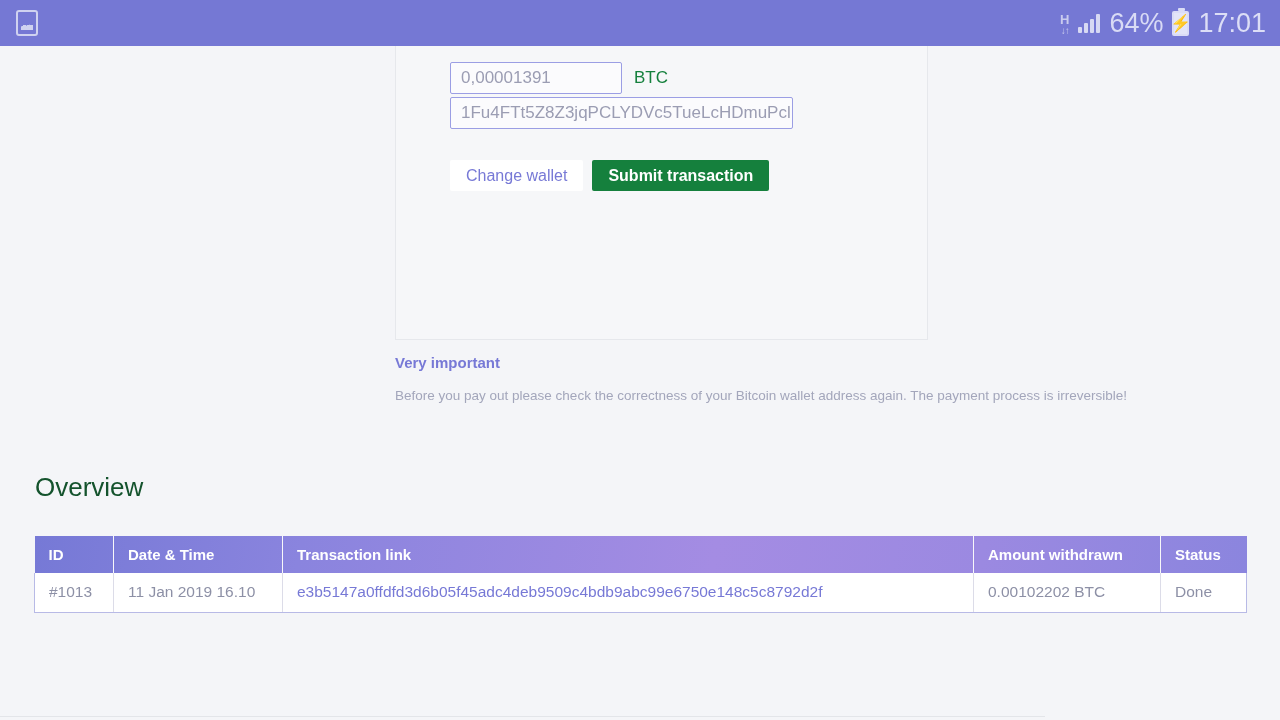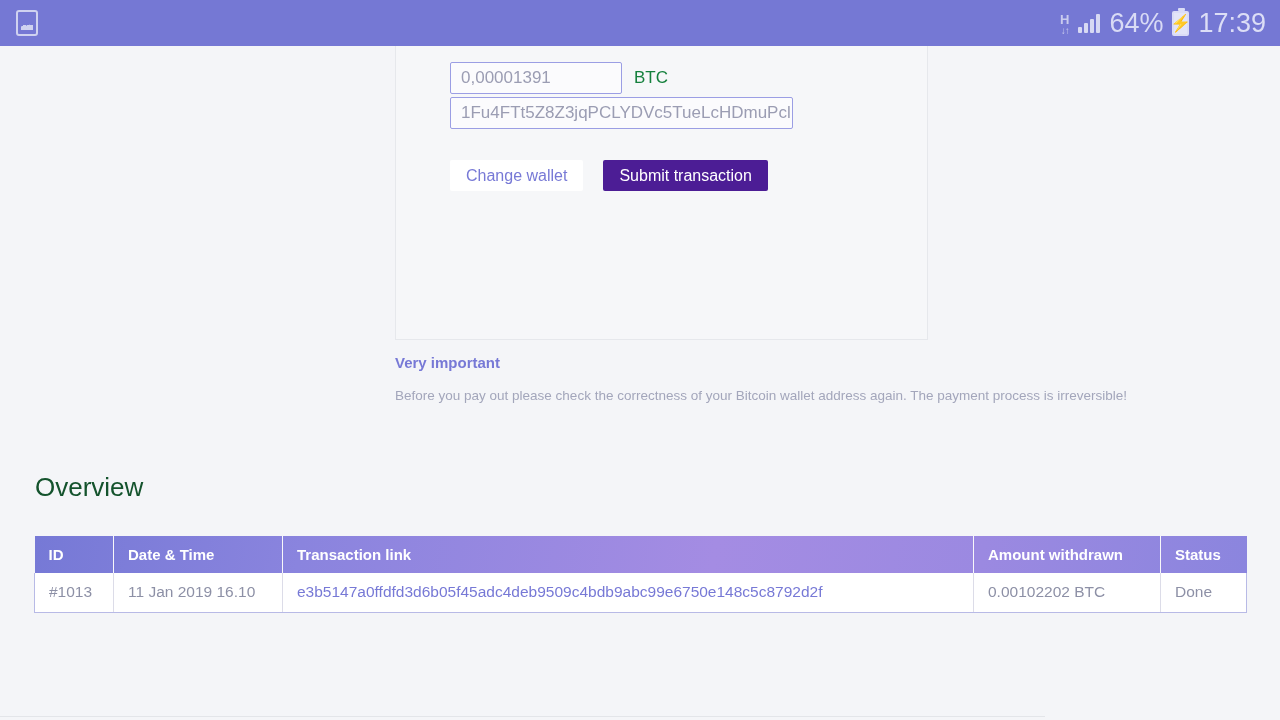--- a/index.html
+++ b/index.html
@@ -174,43 +174,43 @@
   .field-label {
     margin-top: 24px;
     font-size: 15px;
     font-weight: bold;
     color: #7779d6;
   }
   .btn-row {
     margin-top: 31px;
     display: flex;
     align-items: center;
-    gap: 20px;
+    gap: 9px;
   }
   .btn {
     height: 31px;
     display: inline-flex;
     align-items: center;
     justify-content: center;
     padding: 0 16px;
     font-size: 16px;
     border-radius: 2px;
     box-sizing: border-box;
     cursor: pointer;
     white-space: nowrap;
   }
   .btn-secondary {
     background: #ffffff;
     color: #7779d6;
     border: none;
   }
   .btn-primary {
-    background: #4c1d95;
+    background: #15803d;
     color: #ffffff;
-    font-weight: normal;
+    font-weight: bold;
     border: none;
   }
 
   
   .warning {
     position: absolute;
     left: 395px;
     top: 308px;
     width: 760px;
   }
@@ -319,21 +319,21 @@
     <span class="sb-signal">
       <i></i>
         <i></i>
         <i></i>
         <i></i>
     </span>
     <span class="sb-battery-pct">64%</span>
     <span class="sb-battery">
       <span class="bolt">⚡</span>
     </span>
-    <span class="sb-clock">17:39</span>
+    <span class="sb-clock">17:01</span>
   </div>
 </div>
 
 <div class="page">
 
   <div class="card">
     <div class="card-inner">
 
       <div class="amount-row">
         <div class="field amount" placeholder="0,00000000">0,00001391</div>

